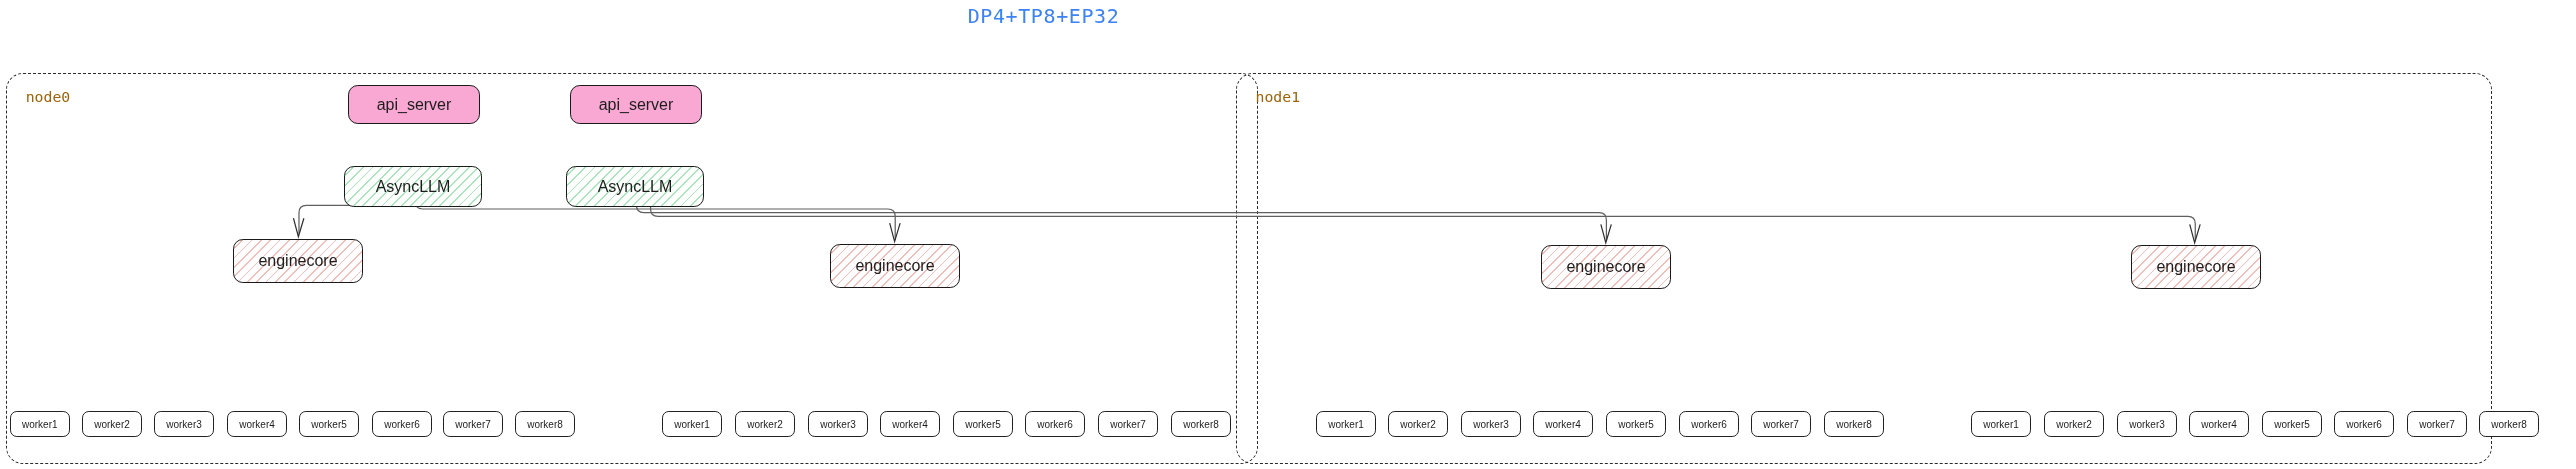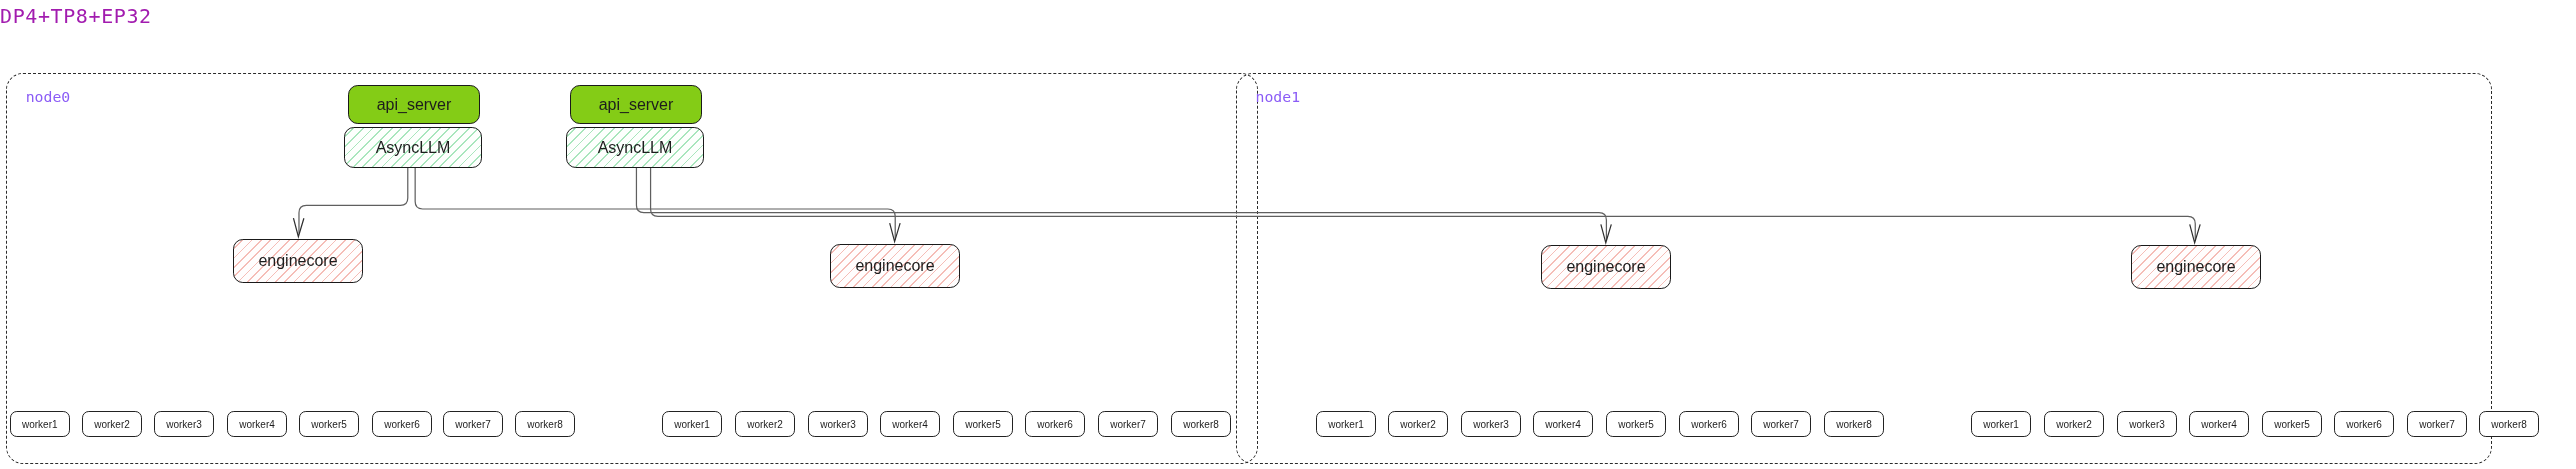--- a/index.html
+++ b/index.html
@@ -8,38 +8,39 @@
     --async-llm-hatch:#a9e6bd;
     --enginecore-hatch:#f5bdb7;
   }
   *{box-sizing:border-box;margin:0;padding:0}
   html,body{background:#ffffff;}
   body{
     width:2576px;height:469px;position:relative;overflow:hidden;
     font-family:"Liberation Sans", sans-serif;color:#111;
   }
   .title{
-    position:absolute;top:3.7px;left:0;width:2087px;text-align:left;
-    font-family:"DejaVu Sans Mono", monospace;font-size:20px;letter-spacing:0.6px;color:#a21caf;
+    position:absolute;top:3.7px;left:0;width:2087px;text-align:center;
+    font-family:"DejaVu Sans Mono", monospace;font-size:20px;letter-spacing:0.6px;color:#3b82f6;
   }
   .node-container{
     position:absolute;border:1.2px dashed #2b2b2b;border-radius:17px;background:transparent;
   }
   .node-label{
     position:absolute;left:18.5px;top:13.5px;
-    font-family:"DejaVu Sans Mono", monospace;font-size:14.8px;color:#8b5cf6;
+    font-family:"DejaVu Sans Mono", monospace;font-size:14.8px;color:#a16207;
   }
   .box{
-    position:absolute;border:1.5px solid var(--border);border-radius:9.8px;background:#84cc16;
+    position:absolute;border:1.5px solid var(--border);border-radius:9.8px;background:#f9a8d4;
     display:flex;align-items:center;justify-content:center;
     font-size:16px;color:#1d1d1d;
   }
   .hatch-green{
     background-color:#fdfffd;
     background-image:repeating-linear-gradient(135deg, transparent 0, transparent 5.5px, var(--async-llm-hatch) 5.5px, var(--async-llm-hatch) 6.8px);
+    margin-top:39px;
   }
   .hatch-red{
     background-color:#fffdfd;
     background-image:repeating-linear-gradient(135deg, transparent 0, transparent 5.5px, var(--enginecore-hatch) 5.5px, var(--enginecore-hatch) 6.6px);
   }
   .worker{
     position:absolute;top:411px;width:60px;height:26px;
     border:1.2px solid #222;border-radius:6.8px;background:#fff;
     display:flex;align-items:center;justify-content:center;
     font-size:10px;color:#1d1d1d;

